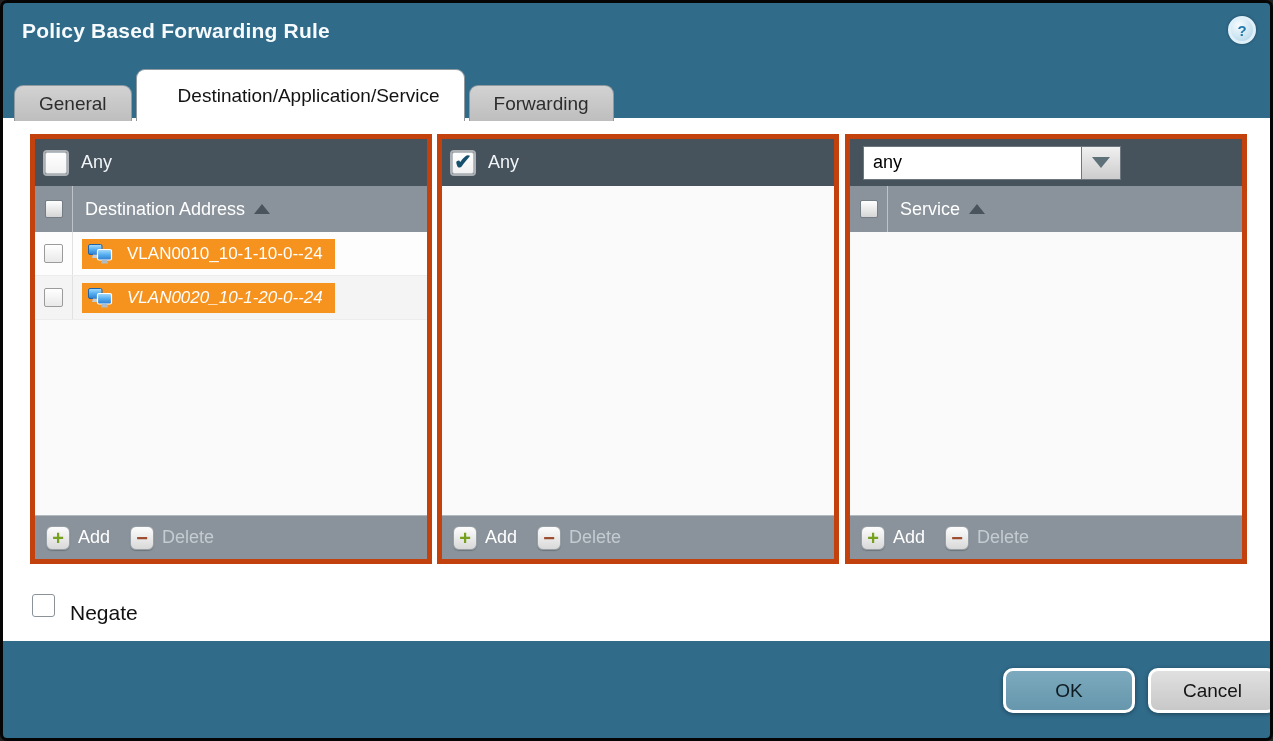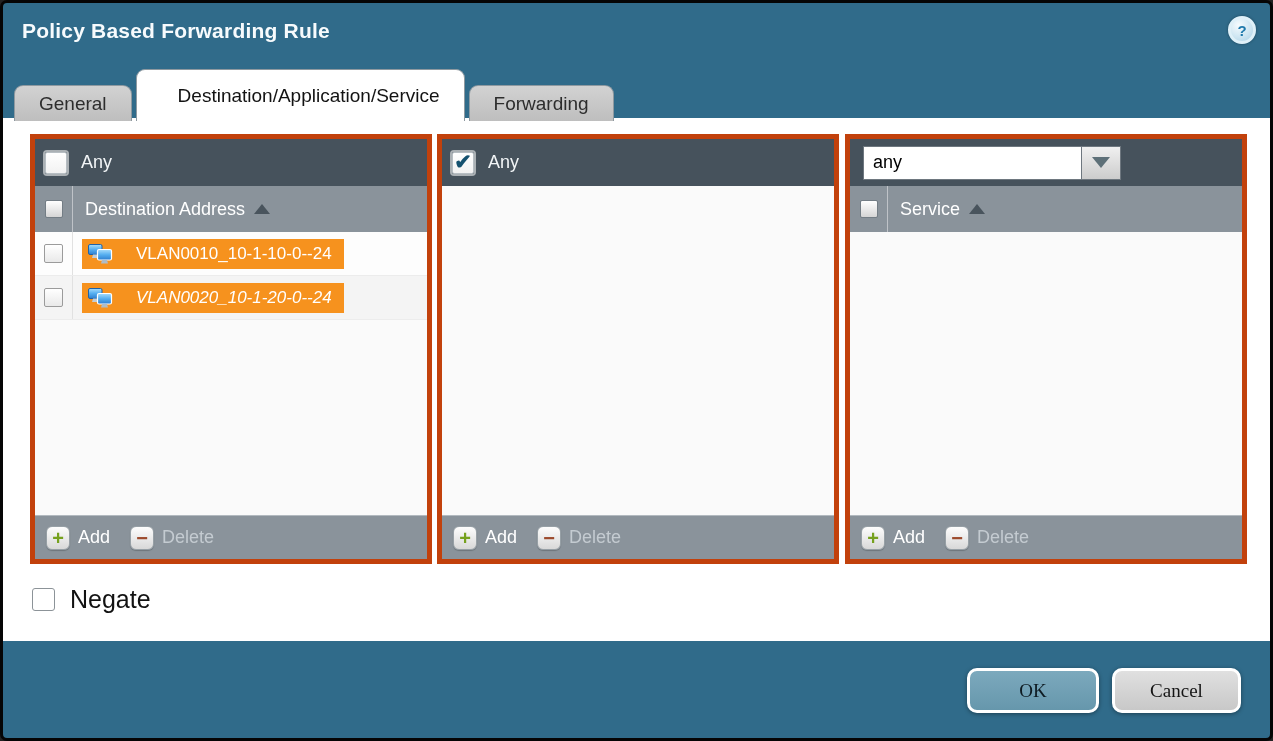--- a/index.html
+++ b/index.html
@@ -53,21 +53,21 @@
   .sub-head .cb-cell { border-right:1px solid rgba(255,255,255,.45); }
   .sub-title { color:#FFFFFF; font-size:18px; margin-left:12px; display:flex; align-items:center; }
   .sort-arrow { width:0; height:0; border-left:8px solid transparent; border-right:8px solid transparent;
                 border-bottom:10px solid #49545D; margin-left:9px; display:inline-block; }
 
   
   .row { height:44px; display:flex; align-items:center; border-bottom:1px solid #ECECEC; background:#FDFDFD; cursor:pointer; }
   .row.alt { background:#F4F4F4;font-style:italic; }
   .row .cb-cell { border-right:1px solid #E1E1E1; }
   .tag { margin-left:9px; background:#F6921E; height:30px; display:inline-flex; align-items:center;
-         padding:0 12px 0 5px; color:#FFFFFF; font-size:17px; gap:23px; }
+         padding:0 12px 0 5px; color:#FFFFFF; font-size:17px; gap:14px; }
 
   
   .foot-btn { display:flex; align-items:center; gap:8px; cursor:pointer; }
   .mini { width:24px; height:24px; border-radius:6px; background:linear-gradient(#FDFDFD,#D8D8D8);
           border:1px solid #97A0A6; display:flex; align-items:center; justify-content:center;
           font-weight:bold; font-size:20px; line-height:1; box-shadow:0 1px 1px rgba(0,0,0,.2); }
   .mini.plus  { color:#76A11E; }
   .mini.minus { color:#9C4A2C; }
   .lbl-add { color:#FFFFFF; font-size:18px; }
   .lbl-del { color:#C4CBD1; font-size:18px; }
@@ -78,26 +78,26 @@
               font-size:18px; padding:0 9px; color:#000; outline:none; }
   .dd-btn { width:39px; height:34px; background:linear-gradient(#F0F0F0,#CCCCCC);
             border:1px solid #6E777F; border-left:none; display:flex; align-items:center;
             justify-content:center; cursor:pointer; }
   .dd-arrow { width:0; height:0; border-left:9px solid transparent; border-right:9px solid transparent;
               border-top:11px solid #5E7078; }
 
   
   .negate { position:absolute; left:29px; top:467px; display:flex; align-items:center; gap:15px; }
   .negate-cb { width:23px; height:23px; border:1px solid #8C9398; border-radius:3px; background:#FFFFFF; cursor:pointer; }
-  .negate-label { font-size:25px; color:#121212; }
+  .negate-label { font-size:21px; color:#121212;margin-top:16px; }
 
   
   .dlg-btn { position:absolute; top:665px; height:45px; border:3px solid #FFFFFF; border-radius:10px;
              font-size:19px; display:flex; align-items:center; justify-content:center; cursor:pointer;
-             box-shadow:0 1px 4px rgba(0,0,0,.4); font-family:Liberation Serif, serif; }
+             box-shadow:0 1px 4px rgba(0,0,0,.4); font-family:Liberation Sans, sans-serif;margin-left:36px; }
   .ok     { left:964px; width:132px; background:linear-gradient(#7CA9BD,#6697AC); color:#0E1B22; }
   .cancel { left:1109px; width:129px; background:linear-gradient(#E0E0E0,#C8C8C8); color:#151515; }
 </style>
 </head>
 <body>
 
 <svg width="0" height="0" style="position:absolute" aria-hidden="true">
   <defs>
     <linearGradient id="monGrad" x1="0" y1="0" x2="0" y2="1">
       <stop offset="0" stop-color="#A9DDFB"></stop>

